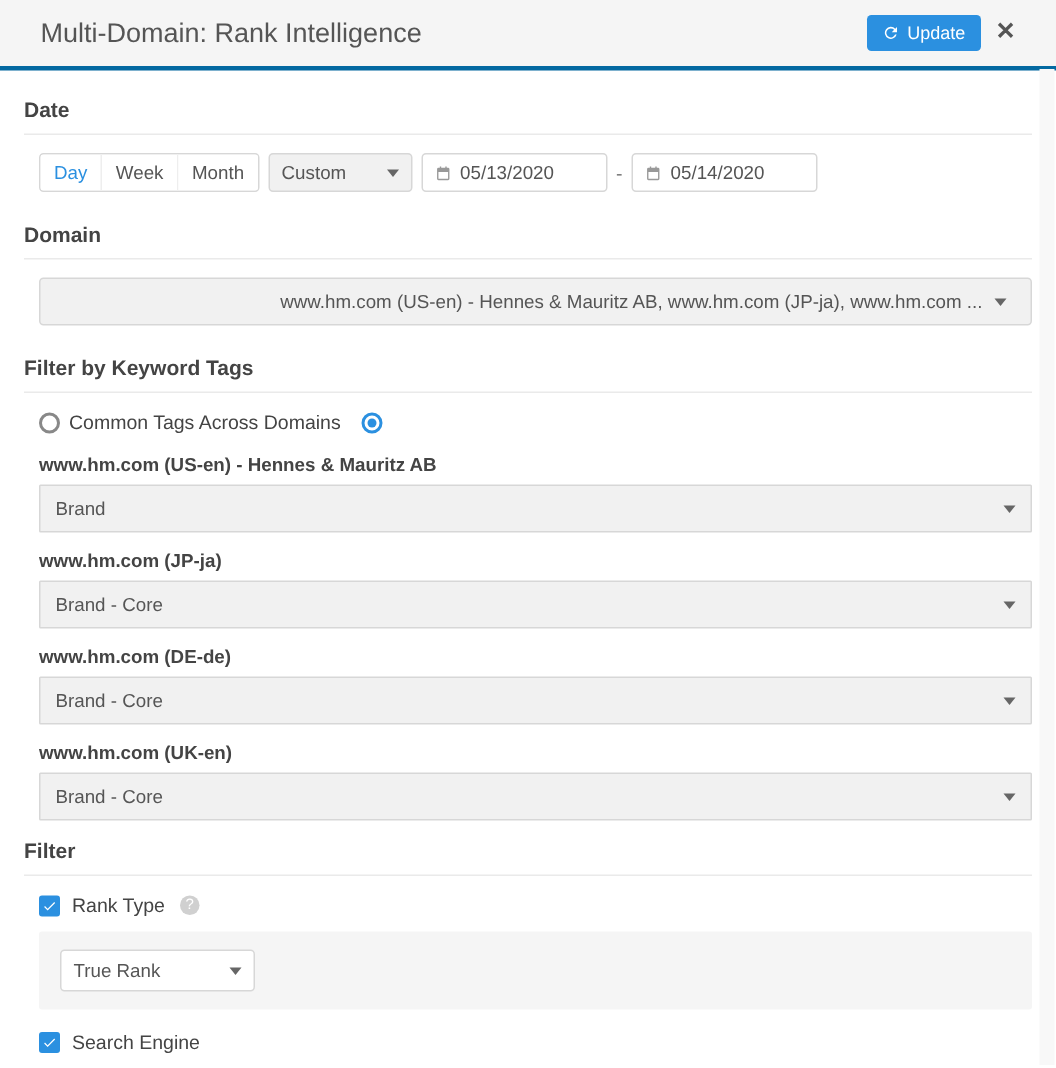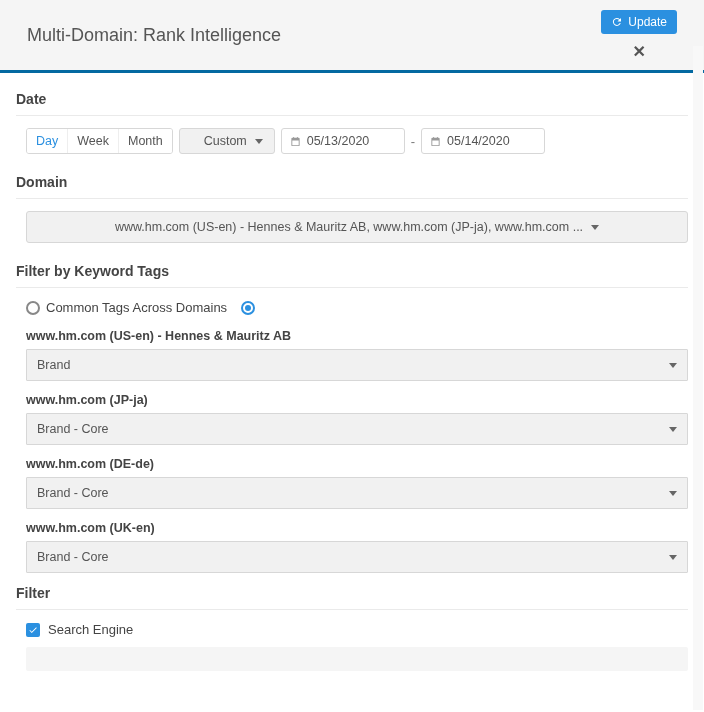--- a/index.html
+++ b/index.html
@@ -20,21 +20,21 @@
     justify-content: space-between;
     padding: 10px 27px;
     background: #f5f5f5;
     border-bottom: 3px solid #0369a1;
   }
   .header h1 {
     font-size: 18px;
     font-weight: 500;
     color: #555;
   }
-  .header-actions { display: flex; align-items: center; gap: 10px; flex-direction: column; }
+  .header-actions { display: flex; align-items: center; gap: 10px; }
   .btn-update {
     background: #2b90e0;
     color: #fff;
     border: none;
     border-radius: 3px;
     padding: 5px 10px;
     font-size: 12px;
     display: inline-flex;
     align-items: center;
     gap: 5px;
@@ -81,21 +81,21 @@
     cursor: pointer;
   }
   .btn-seg:last-child { border-right: none; }
   .btn-seg.active { color: #2b90e0; }
   .select-like {
     display: inline-flex;
     align-items: center;
     justify-content: space-between;
     border: 1px solid #d7d7d7;
     border-radius: 3px;
-    padding: 5px 24px;
+    padding: 5px 8px;
     font-size: 12.5px;
     background: #f1f1f1;
     color: #555;
     cursor: pointer;
   }
   .custom-select { width: 96px; }
   .date-input {
     display: inline-flex;
     align-items: center;
     gap: 6px;
@@ -112,21 +112,21 @@
   .dash { color:#777; }
   .caret {
     width: 0; height: 0; border-left: 4px solid transparent;
     border-right: 4px solid transparent; border-top: 5px solid #666;
     margin-left: 8px;
   }
   
   .wide-select {
     display: flex;
     align-items: center;
-    justify-content: center;
+    justify-content: flex-end;
     border: 1px solid #d7d7d7;
     border-radius: 3px;
     padding: 8px 16px;
     background: #f1f1f1;
     color: #555;
     font-size: 12.5px;
     margin-left: 10px;
     margin-bottom: 20px;
     cursor: pointer;
   }
@@ -280,20 +280,37 @@
         <div class="tag-select">
           <span>Brand - Core</span>
           <span class="caret"></span>
         </div>
       </div>
     </div>
 
   <div class="section-label">Filter</div>
   <hr class="hr">
 
+  <div class="filter-item">
+    <div class="chk-row">
+      <span class="chk">
+        <svg viewBox="0 0 24 24">
+            <path d="M9 16.2 4.8 12l-1.4 1.4L9 19 21 7l-1.4-1.4z"></path>
+          </svg>
+      </span>
+      <span class="chk-label">Rank Type</span>
+      <span class="help-icon">?</span>
+    </div>
+    <div class="filter-body">
+      <div class="small-select">
+        <span>True Rank</span>
+        <span class="caret"></span>
+      </div>
+    </div>
+  </div>
 
   <div class="filter-item">
     <div class="chk-row">
       <span class="chk">
         <svg viewBox="0 0 24 24">
             <path d="M9 16.2 4.8 12l-1.4 1.4L9 19 21 7l-1.4-1.4z"></path>
           </svg>
       </span>
       <span class="chk-label">Search Engine</span>
     </div>

